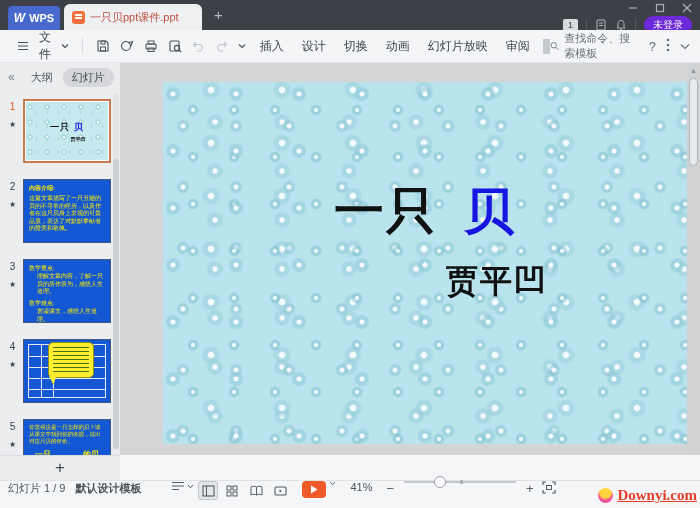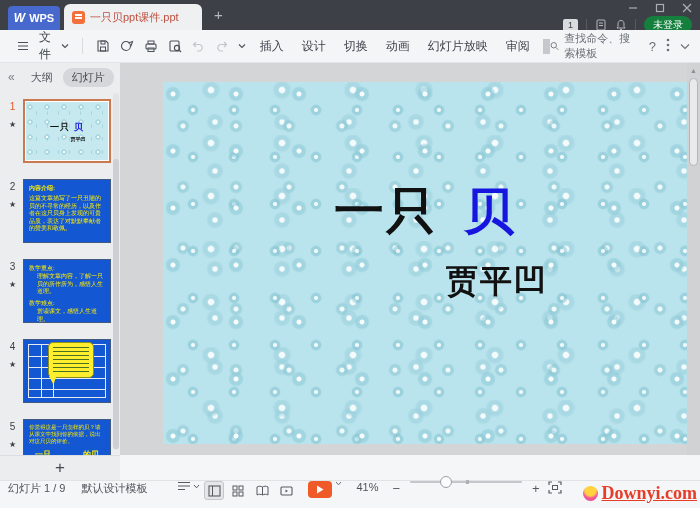--- a/index.html
+++ b/index.html
@@ -18,21 +18,21 @@
   .ppt-icon:before { content:""; position:absolute; left:3px; top:3px; width:7px; height:2px; background:#fff; box-shadow:0 3px 0 #fff; }
   .doc-tab-title { font-size:11px; color:#c05040; white-space:nowrap; overflow:hidden; }
   .new-tab-btn { position:absolute; left:214px; top:6px; color:#b7bac0; font-size:15px; }
   .win-controls { position:absolute; right:8px; top:3px; display:flex; gap:17px; color:#a9aeb5; align-items:center; }
   .win-controls svg { display:block; }
   .tb-right { position:absolute; right:8px; top:16px; display:flex; align-items:center; gap:8px; }
   .notify-badge { min-width:15px; height:13px; background:#d9dcde; color:#3d4147; font-size:9px;
                   border-radius:2px; display:flex; align-items:center; justify-content:center; padding:0 2px; }
   .tb-sep { width:1px; height:12px; background:#565b62; }
   .tb-ic { color:#b4b8bf; display:flex; }
-  .login-pill { background:#15803d; color:#fff; font-size:10px; border-radius:9px; padding:2px 9px; }
+  .login-pill { background:#6d28d9; color:#fff; font-size:10px; border-radius:9px; padding:2px 9px; }
 
   
   #ribbon { position:absolute; top:30px; left:0; right:0; height:33px; background:#f4f5f7;
             border-bottom:1px solid #e2e4e7; display:flex; align-items:center; font-size:12px; color:#3e434b; }
   .rb-file { display:flex; align-items:center; gap:5px; margin-left:12px; }
   .rb-sep { width:1px; height:16px; background:#d8dadd; margin:0 8px; }
   .rb-ic { display:flex; align-items:center; margin:0 5px; color:#4b5058; }
   .rb-ic.dis { color:#c2c5c9; }
   .rb-pill { background:#e95c2e; color:#fff; border-radius:12px; padding:4px 14px; margin:0 8px 0 10px; font-size:12px; }
   .rb-tab { margin:0 9px; white-space:nowrap; }
@@ -115,40 +115,40 @@
   
   #notesbar { position:absolute; left:120px; right:0; bottom:28px; height:25px; background:#f4f5f6;
               border-top:1px solid #dbdde0; display:flex; align-items:center; }
   .notes-ic { margin-left:16px; color:#8a8f96; display:flex; }
   .notes-text { margin-left:7px; font-size:11px; color:#565b62; }
 
   
   #statusbar { position:absolute; left:0; right:0; bottom:0; height:28px; background:#f5f6f7;
                border-top:1px solid #e0e2e4; display:flex; align-items:flex-start; font-size:11px; color:#4e535a; }
   .st-counter { margin-left:8px; white-space:nowrap; }
-  .st-template { margin-left:16px; white-space:nowrap; }
+  .st-template { margin-left:10px; white-space:nowrap;font-weight:bold; }
   .st-ic { display:flex; align-items:center; color:#565b62; }
   .st-notes-toggle { margin-left:30px; display:flex; align-items:center; gap:2px; }
   .view-btn { width:20px; height:19px; display:flex; align-items:center; justify-content:center; margin-left:4px; border-radius:3px; }
   .view-btn.sel { background:#e4e6e9; border:1px solid #c3c6ca; }
   .play-btn { width:24px; height:17px; background:#ef5a28; border-radius:4px; margin-left:12px;
               display:flex; align-items:center; justify-content:center; }
   .play-caret { margin-left:3px; color:#6a6f76; display:flex; }
   .st-zoom-level { margin-left:14px; }
   .st-minus { margin-left:14px; font-size:13px; color:#565b62; }
   .st-slider { position:relative; margin-left:10px; width:112px; height:2px; background:#c3c6ca; border-radius:1px; }
   .st-slider-tick { position:absolute; left:50%; top:-1px; width:3px; height:4px; background:#aeb2b7; }
   .st-slider-knob { position:absolute; left:27%; top:-5px; width:12px; height:12px; background:#fdfdfd;
                     border:1px solid #9aa0a7; border-radius:50%; }
   .st-plus { margin-left:10px; font-size:13px; color:#565b62; }
   .st-fit { margin-left:8px; display:flex; color:#565b62; }
   .watermark { position:absolute; right:3px; bottom:4px; display:flex; align-items:center; gap:4px; }
   .wm-logo { width:15px; height:15px; border-radius:50%;
              background:radial-gradient(circle at 50% 28%, #ffd23e 0 42%, #f2579b 60%, #e14a90 100%); }
-  .wm-text { font-size:18px; font-weight:bold; color:#e63c28; text-decoration:underline;
+  .wm-text { font-size:15px; font-weight:bold; color:#e63c28; text-decoration:underline;
              font-family:"Liberation Serif", serif; letter-spacing:0; }
 </style>
 </head>
 <body>
 
 <div id="app">
 
   <div id="titlebar">
     <div class="wps-tab">
       <span class="wps-logo">W</span>

